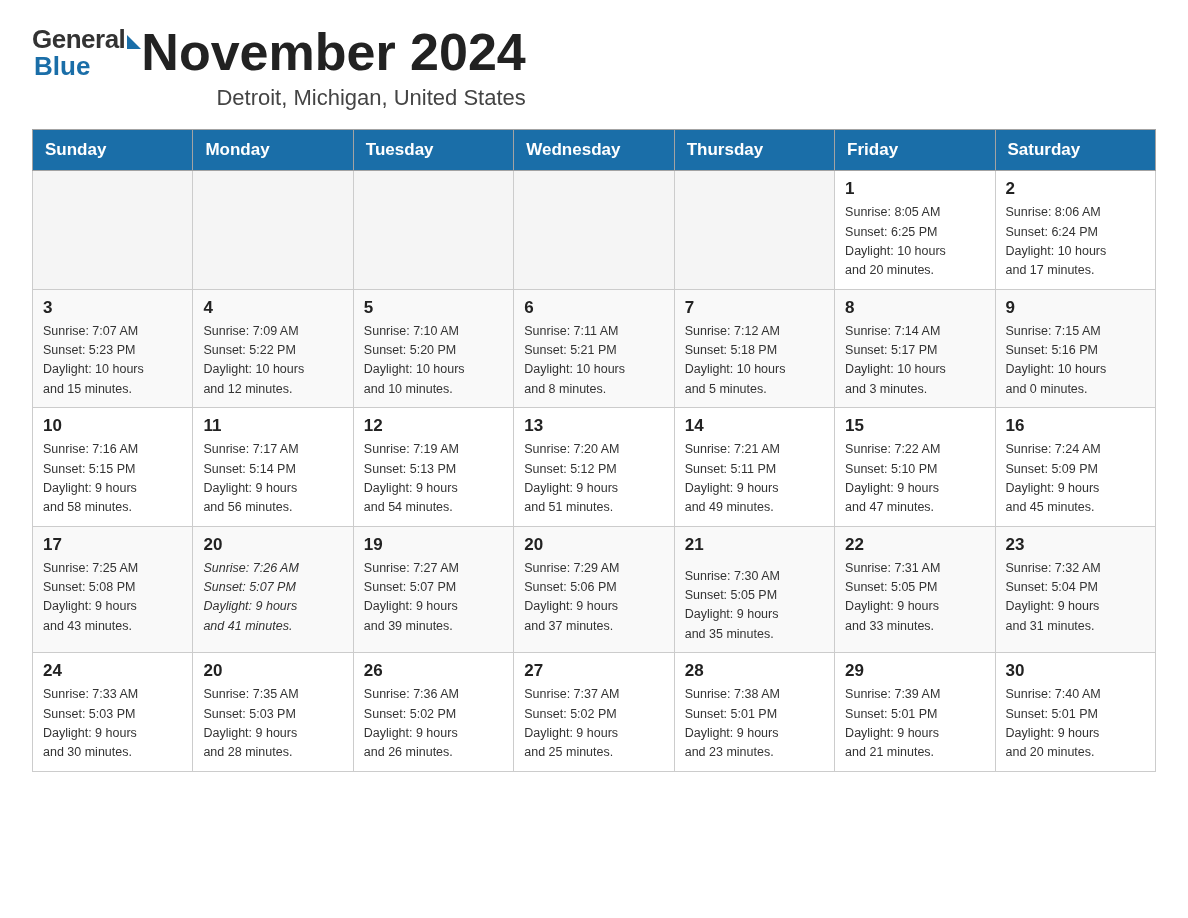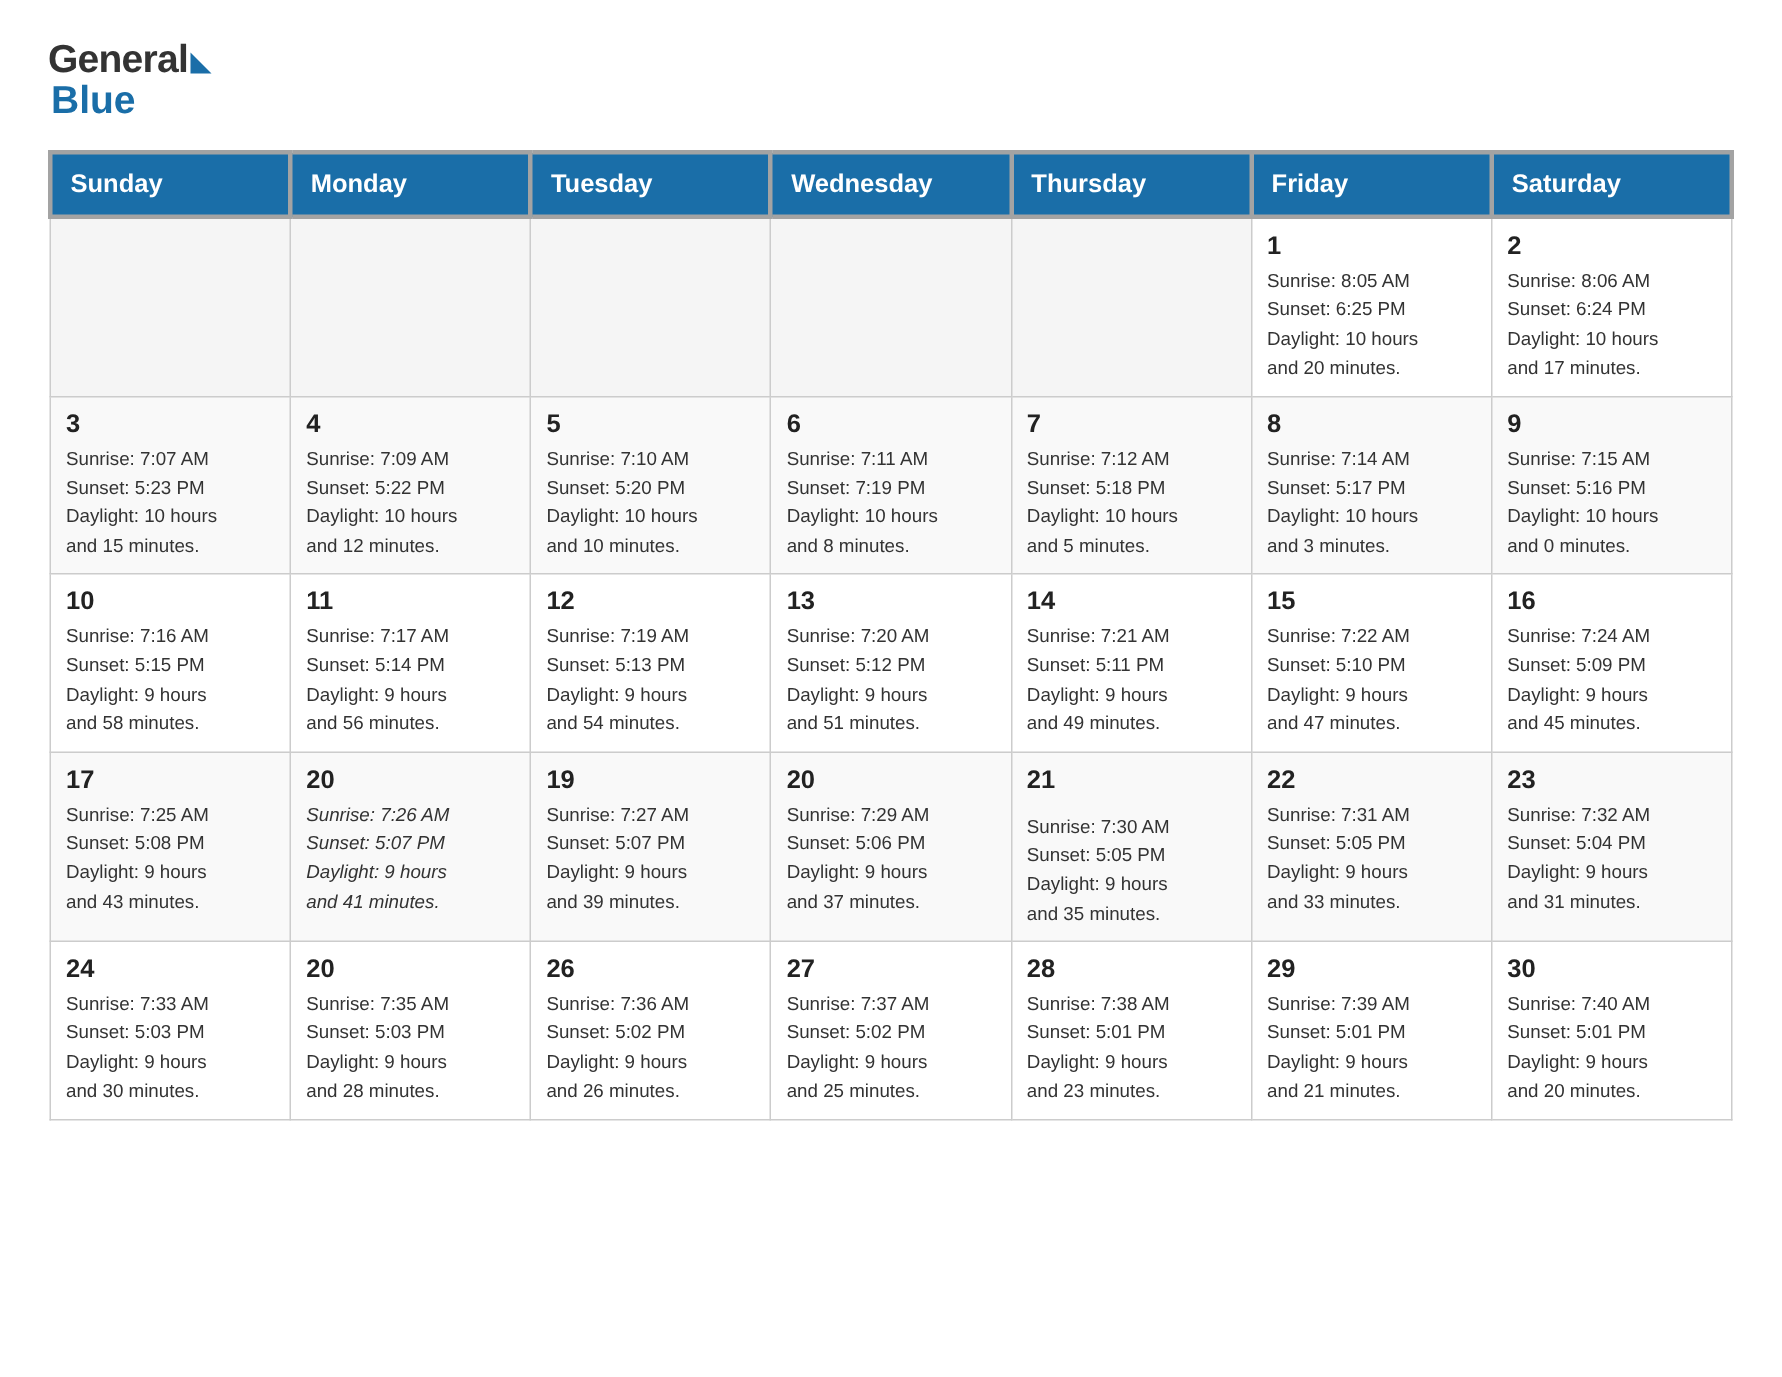--- a/index.html
+++ b/index.html
@@ -65,21 +65,21 @@
       border-collapse: collapse;
       border: 1px solid #aaa;
     }
     .calendar th {
       background-color: #1a6ea8;
       color: white;
       font-size: 17px;
       font-weight: bold;
       padding: 10px 12px;
       text-align: left;
-      border: 3px solid #a3a3a3;
+      border: 1px solid #a3a3a3;
     }
     .calendar td {
       width: calc(100% / 7);
       vertical-align: top;
       padding: 8px 10px;
       border: 1px solid #ccc;
       background: #fff;
       min-height: 100px;
     }
     .calendar tr:nth-child(even) td {
@@ -106,20 +106,24 @@
 </head>
 <body>
 
 <div class="header">
   <div class="logo">
     <div class="logo-top">
       <span class="logo-general">General</span>
       <div class="logo-arrow"></div>
     </div>
     <span class="logo-blue">Blue</span>
+  </div>
+  <div class="title-section">
+    <div class="main-title">November 2024</div>
+    <div class="subtitle">Detroit, Michigan, United States</div>
   </div>
 </div>
 
 <table class="calendar">
   <thead>
     <tr>
     <th>Sunday</th>
         <th>Monday</th>
         <th>Tuesday</th>
         <th>Wednesday</th>
@@ -168,21 +172,21 @@
         <td>
           <div class="day-number">5</div>
           <div class="day-info" style="white-space: pre-line;">Sunrise: 7:10 AM
 Sunset: 5:20 PM
 Daylight: 10 hours
 and 10 minutes.</div>
         </td>
         <td>
           <div class="day-number">6</div>
           <div class="day-info" style="white-space: pre-line;">Sunrise: 7:11 AM
-Sunset: 7:19 PM
+Sunset: 5:21 PM
 Daylight: 10 hours
 and 8 minutes.</div>
         </td>
         <td>
           <div class="day-number">7</div>
           <div class="day-info" style="white-space: pre-line;">Sunrise: 7:12 AM
 Sunset: 5:18 PM
 Daylight: 10 hours
 and 5 minutes.</div>
         </td>

